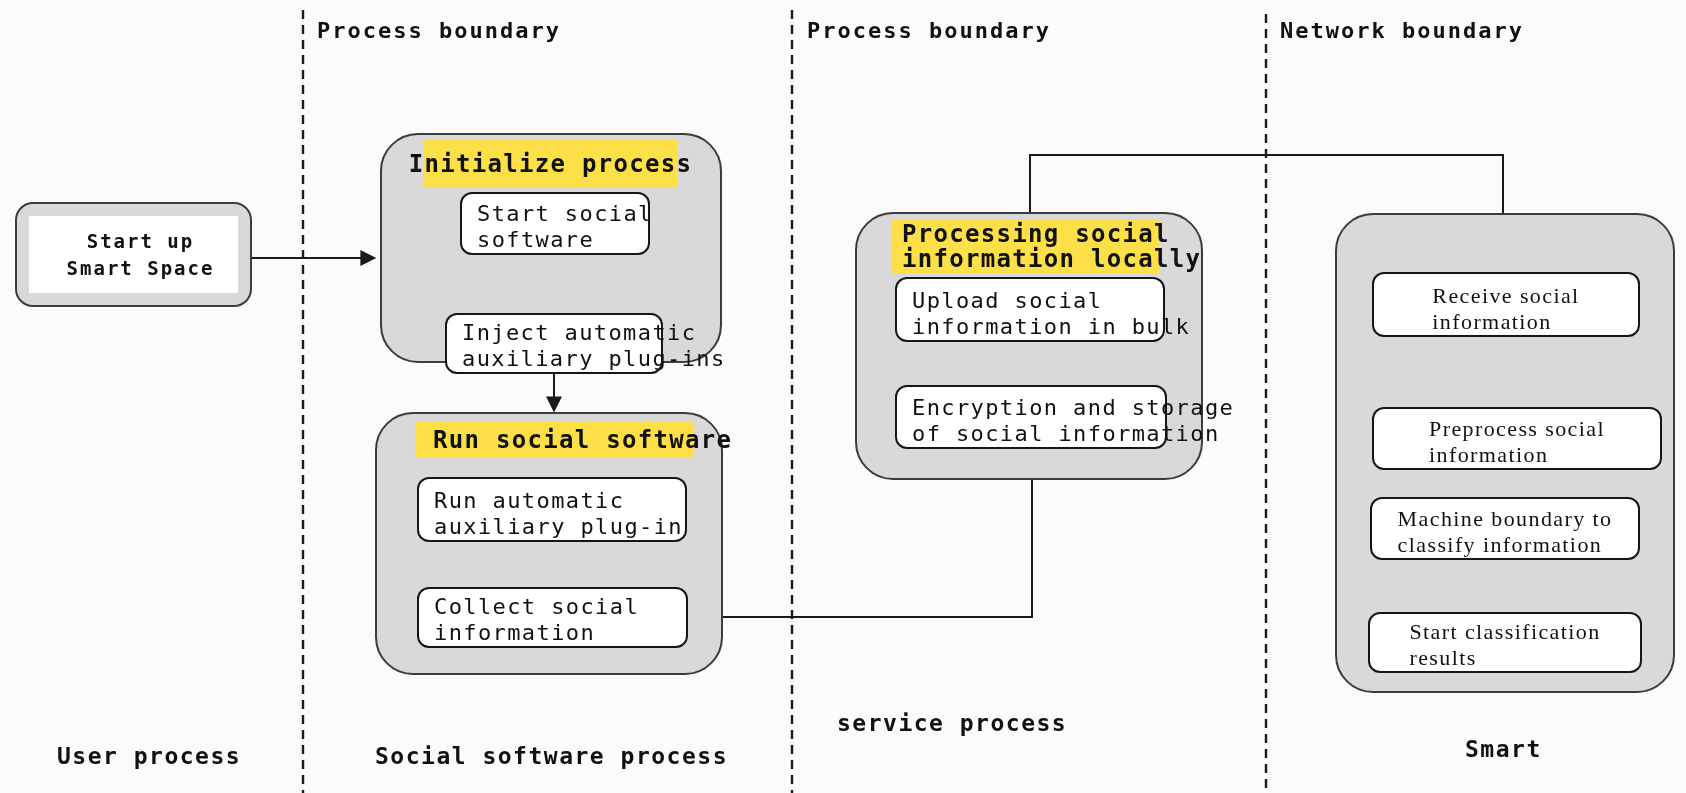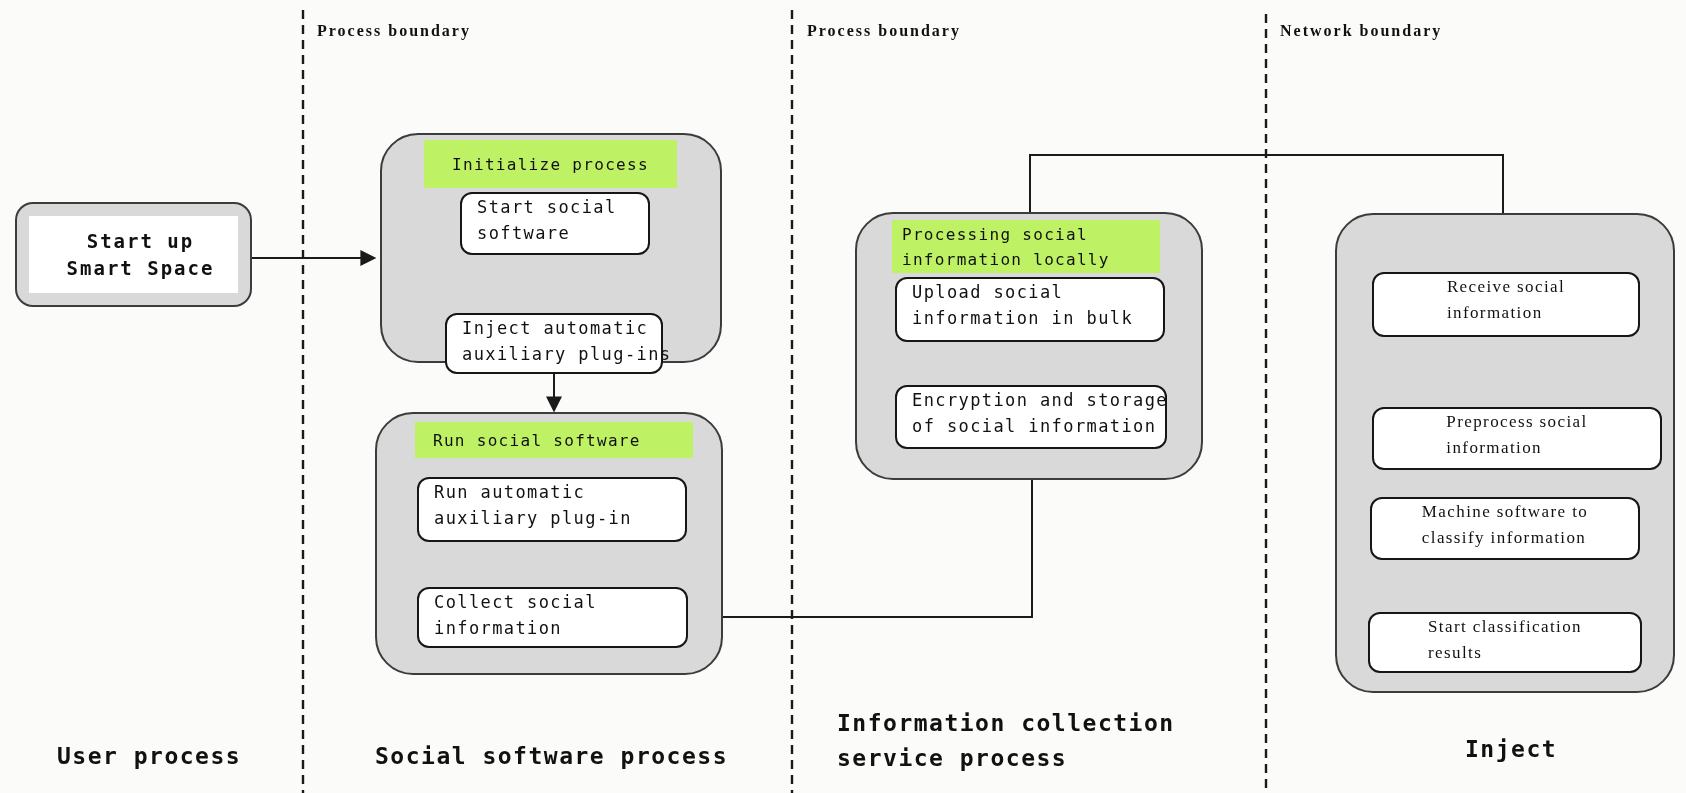--- a/index.html
+++ b/index.html
@@ -14,42 +14,42 @@
   svg.wires{position:absolute;left:0;top:0;width:1686px;height:793px;}
   .group{
     position:absolute;
     background:#d9d9d9;
     border:2px solid #3c3c3c;
     border-radius:38px;
     box-sizing:border-box;
   }
   .band{
     position:absolute;
-    background:#bef264;
-    font-weight:normal;
-    font-size:16px;
+    background:#fde047;
+    font-weight:bold;
+    font-size:24px;
     letter-spacing:1.3px;
     box-sizing:border-box;
     white-space:nowrap;
   }
   .band.center{display:flex;align-items:center;justify-content:center;}
   .band.leftpad{display:flex;align-items:center;padding-left:18px;}
   .band.twolines{line-height:25px;padding:2px 0 0 10px;}
   .band.twolines-tight{line-height:22px;padding:2px 0 0 6px;overflow:visible;}
   .node{
     position:absolute;
     background:#ffffff;
     border:2px solid #161616;
     border-radius:12px;
     box-sizing:border-box;
-    font-size:17px;
+    font-size:22px;
     letter-spacing:1.4px;
     line-height:26px;
     display:flex;
-    align-items:flex-start;
+    align-items:flex-end;
     white-space:nowrap;
   }
   .node .tb{padding-left:15px;}
   .node.centered{justify-content:center;font-family:Liberation Serif, serif;}
   .node.centered .tb{padding-left:0;text-align:left;}
   .startnode{
     position:absolute;
     left:15px;top:202px;width:237px;height:105px;
     background:#d9d9d9;
     border:2px solid #3c3c3c;
@@ -60,23 +60,22 @@
     position:absolute;left:12px;top:12px;right:12px;bottom:12px;
     background:#ffffff;
     display:flex;flex-direction:column;justify-content:center;
     font-weight:bold;font-size:19px;line-height:27px;letter-spacing:2px;
     padding-left:14px;box-sizing:border-box;
     white-space:nowrap;
     text-align:center;
   }
   .blabel{
     position:absolute;
-    font-weight:bold;font-size:16px;letter-spacing:2px;line-height:30px;
-    white-space:nowrap;
-    font-family:Liberation Serif, serif;
+    font-weight:bold;font-size:22px;letter-spacing:2px;line-height:30px;
+    white-space:nowrap;
   }
   .lane{
     position:absolute;
     font-weight:bold;font-size:23px;letter-spacing:1.5px;line-height:35px;
     white-space:nowrap;
   }
 </style>
 </head>
 <body>
 
@@ -172,32 +171,31 @@
     </div>
   </div>
   <div class="node centered" style="left:1372px;top:382px;width:290px;height:63px;margin-top:25px;">
     <div class="tb">
       <div>Preprocess social</div>
       <div>information</div>
     </div>
   </div>
   <div class="node centered" style="left:1370px;top:497px;width:270px;height:63px;">
     <div class="tb">
-      <div>Machine software to</div>
+      <div>Machine boundary to</div>
       <div>classify information</div>
     </div>
   </div>
   <div class="node centered" style="left:1368px;top:612px;width:274px;height:61px;">
     <div class="tb">
       <div>Start classification</div>
       <div>results</div>
     </div>
   </div>
 
   <div class="lane" style="left:57px;top:739px;">User process</div>
   <div class="lane" style="left:375px;top:739px;">Social software process</div>
   <div class="lane" style="left:837px;top:706px;">
-    <div>Information collection</div>
     <div>service process</div>
   </div>
-  <div class="lane" style="left:1465px;top:732px;">Inject</div>
+  <div class="lane" style="left:1465px;top:732px;">Smart</div>
 
 </div>
 
 </body></html>

